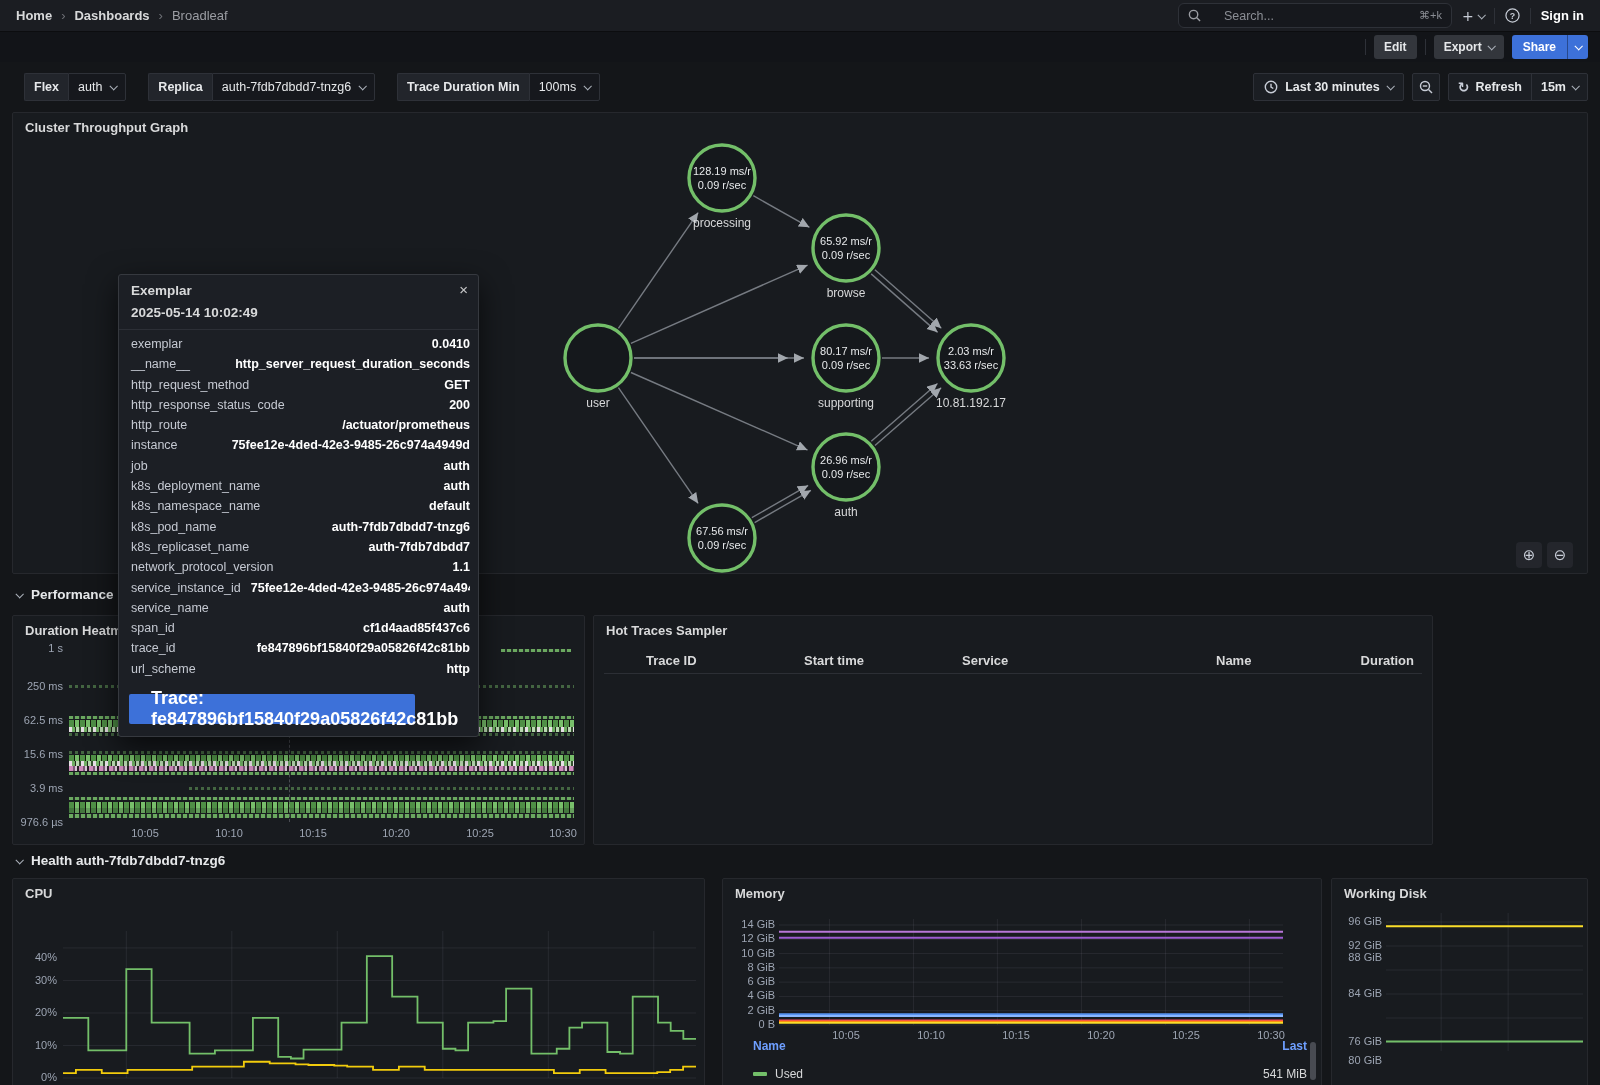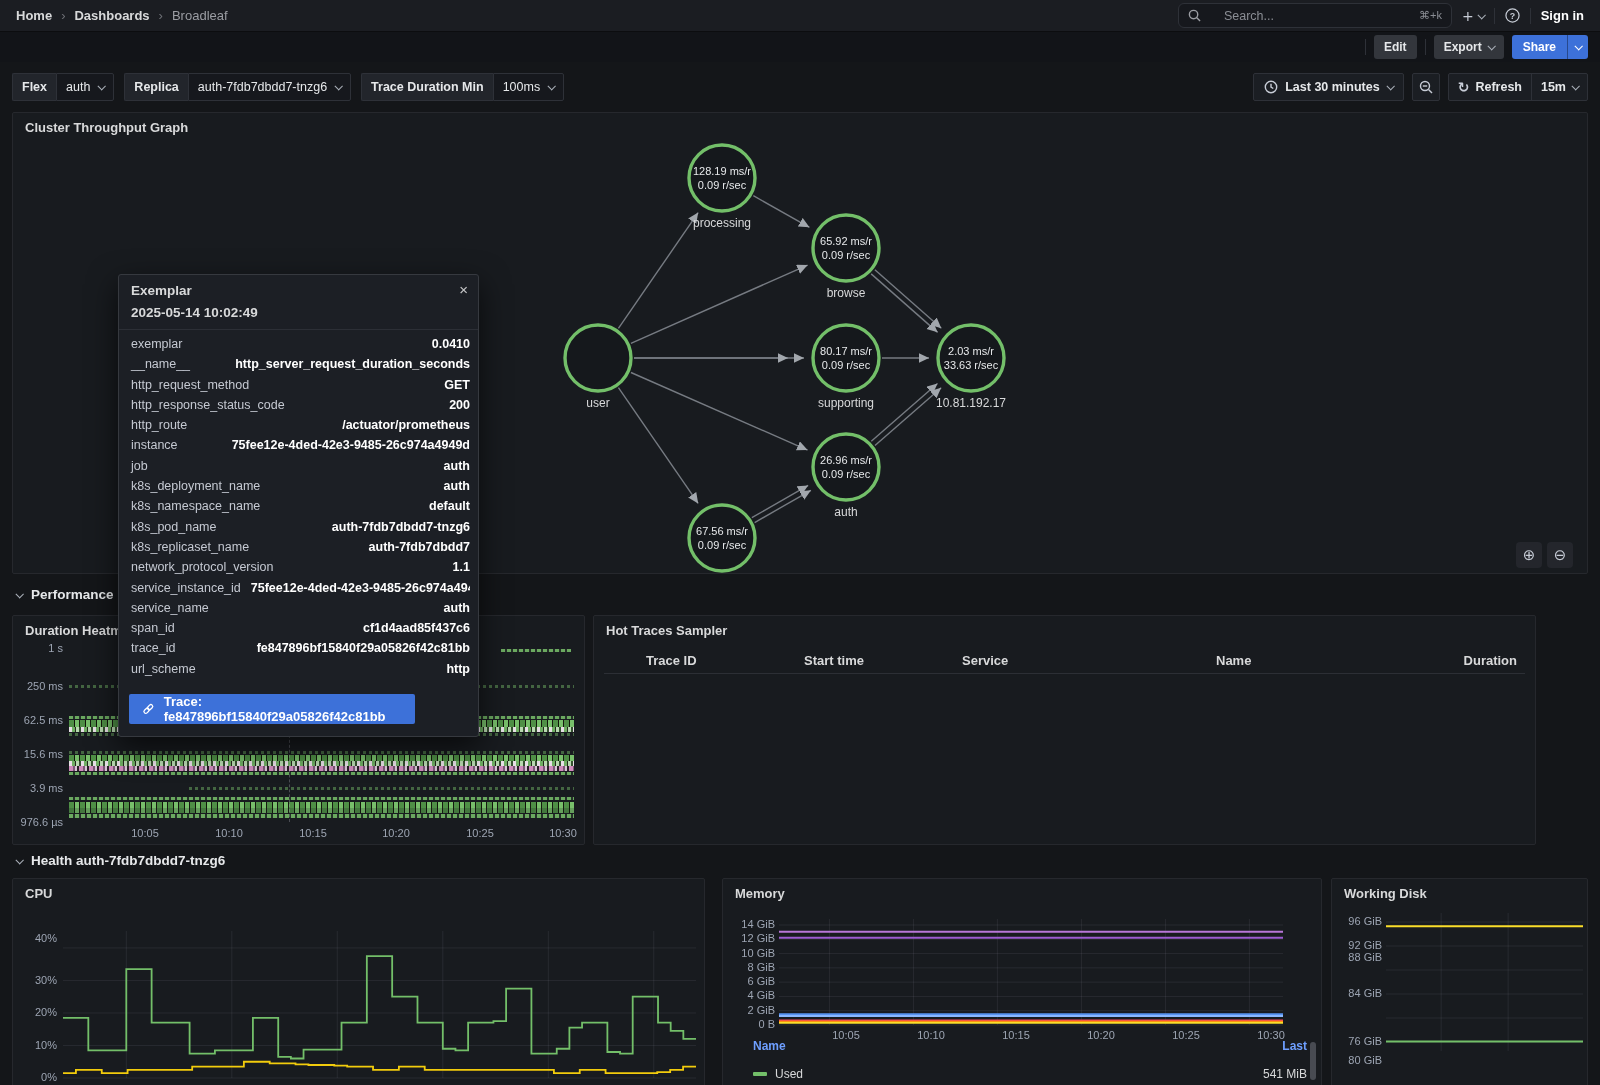--- a/index.html
+++ b/index.html
@@ -33,39 +33,39 @@
   .share .main { padding:0 11px; display:flex; align-items:center; color:#fff; font-size:12px; font-weight:600; height:24px; }
   .share .caret { border-left:1px solid rgba(0,0,0,.35); padding:0 7px; display:flex; align-items:center; }
 
   .chev { display:inline-block; width:6px; height:6px; border-right:1.5px solid #aab0b9;
           border-bottom:1.5px solid #aab0b9; transform:rotate(45deg) translateY(-1px); }
 
   
   .controls { position:absolute; left:12px; top:72px; width:1576px; height:29px; display:flex; align-items:center; }
   .vargrp { display:flex; height:28px; margin-right:10px; font-size:12.5px; }
   .var-label { display:flex; align-items:center; padding:0 9px; background:#22252b;
-               border:1px solid #2e3138; border-right:none; border-radius:2px 0 0 2px; color:#e6e8ea; font-weight:600;}
+               border:1px solid #2e3138; border-right:none; border-radius:2px 0 0 2px; color:#e6e8ea; font-weight:600;margin-left:12px;}
   .var-value { display:flex; align-items:center; gap:8px; padding:0 9px; background:#16181d;
                border:1px solid #2e3138; border-radius:0 2px 2px 0; color:#e6e8ea; cursor:pointer; }
   .controls-right { margin-left:auto; display:flex; align-items:center; gap:8px; }
   .timebtn { display:flex; align-items:center; gap:7px; height:28px; padding:0 10px;
              border:1px solid #2e3138; border-radius:2px; background:#1b1e23; color:#e6e8ea;
              font-size:12.5px; font-weight:600; cursor:pointer; }
   .sq { width:28px; justify-content:center; padding:0; }
   .refgrp { display:flex; height:28px; border:1px solid #2e3138; border-radius:2px; background:#1b1e23; }
   .refgrp > div { display:flex; align-items:center; gap:6px; padding:0 9px; color:#e6e8ea; font-size:12.5px; font-weight:600; cursor:pointer; }
   .refgrp .sep { width:1px; padding:0; background:#2e3138; }
   .icon-glyph { font-family:"DejaVu Sans",sans-serif; font-size:14px; color:#c7ccd6; line-height:1; }
 
   
   .panel { position:absolute; background:#181b1f; border:1px solid #26282d; border-radius:2px; }
   .ptitle { position:absolute; left:12px; top:7px; font-size:13px; font-weight:600; color:#d8d9da; }
   .p-throughput { left:12px; top:112px; width:1576px; height:462px; }
   .p-heatmap { left:12px; top:615px; width:573px; height:230px; }
-  .p-traces { left:593px; top:615px; width:943px; height:230px; }
+  .p-traces { left:593px; top:615px; width:840px; height:230px; }
   .p-cpu { left:12px; top:878px; width:693px; height:215px; }
   .p-memory { left:722px; top:878px; width:600px; height:215px; }
   .p-disk { left:1331px; top:878px; width:257px; height:215px; }
 
   .section-header { position:absolute; display:flex; align-items:center; gap:9px; font-size:13.5px; font-weight:700; color:#e6e8ea; cursor:pointer; }
   .sh-performance { left:16px; top:587px; }
   .sh-health { left:16px; top:853px; }
 
   
   .graph-svg { position:absolute; left:0; top:0; width:1576px; height:462px; }
@@ -116,21 +116,21 @@
   .tt-head { padding:8px 12px 9px; border-bottom:1px solid #2c2f36; position:relative; }
   .tt-title { font-size:13.5px; font-weight:600; color:#d8d9da; }
   .tt-time { font-size:13.5px; font-weight:600; color:#d8d9da; margin-top:7px; }
   .tt-close { position:absolute; right:10px; top:6px; color:rgba(255,255,255,.75); font-size:15px; cursor:pointer; }
   .tt-rows { padding:7px 8px 2px 12px; }
   .tt-row { display:flex; align-items:baseline; height:20.3px; font-size:12.5px; }
   .tt-key { color:#c5c9d2; }
   .tt-val { margin-left:auto; font-weight:700; color:#fff; text-align:right; padding-left:10px;
             overflow:hidden; white-space:nowrap; }
   .tt-btn { margin:10px 10px 12px; height:30px; width:286px; background:#3d71d9; border-radius:2px;
-            display:flex; align-items:center; gap:9px; padding:0 13px; color:#fff; font-size:13px; font-weight:700; cursor:pointer; }
+            display:flex; align-items:center; gap:9px; padding:0 13px; color:#fff; font-size:18px; font-weight:700; cursor:pointer; }
 
   svg text { font-family:"Liberation Sans","DejaVu Sans",sans-serif; }
 </style>
 </head>
 <body>
 
 <div class="stage">
 
   <header class="topnav">
     <nav style="display:flex;align-items:center;">
@@ -383,21 +383,21 @@
         <line x1="113.30000000000001" y1="52" x2="113.30000000000001" y2="199" stroke="rgba(204,204,220,0.09)" stroke-width="1"></line>
         <line x1="218.8211" y1="52" x2="218.8211" y2="199" stroke="rgba(204,204,220,0.09)" stroke-width="1"></line>
         <line x1="324.2789" y1="52" x2="324.2789" y2="199" stroke="rgba(204,204,220,0.09)" stroke-width="1"></line>
         <line x1="429.8" y1="52" x2="429.8" y2="199" stroke="rgba(204,204,220,0.09)" stroke-width="1"></line>
         <line x1="535.3211000000001" y1="52" x2="535.3211000000001" y2="199" stroke="rgba(204,204,220,0.09)" stroke-width="1"></line>
         <line x1="640.7789" y1="52" x2="640.7789" y2="199" stroke="rgba(204,204,220,0.09)" stroke-width="1"></line>
         <path d="M50,138.8340707964602L62.66,138.8340707964602L62.66,138.8340707964602L75.32,138.8340707964602L75.32,171.35619469026548L87.98,171.35619469026548L87.98,171.35619469026548L100.64,171.35619469026548L100.64,171.35619469026548L113.3,171.35619469026548L113.3,90.05088495575221L125.96000000000001,90.05088495575221L125.96000000000001,90.05088495575221L138.62,90.05088495575221L138.62,143.71238938053096L151.28,143.71238938053096L151.28,143.71238938053096L163.94,143.71238938053096L163.94,143.71238938053096L176.6,143.71238938053096L176.6,174.608407079646L189.26,174.608407079646L189.26,174.608407079646L201.92000000000002,174.608407079646L201.92000000000002,171.35619469026548L214.58,171.35619469026548L214.58,171.35619469026548L227.24,171.35619469026548L227.24,171.35619469026548L239.9,171.35619469026548L239.9,138.8340707964602L252.56,138.8340707964602L252.56,138.8340707964602L265.22,138.8340707964602L265.22,177.86061946902655L277.88,177.86061946902655L277.88,179.4867256637168L290.53999999999996,179.4867256637168L290.53999999999996,170.70575221238937L303.2,170.70575221238937L303.2,170.70575221238937L315.86,170.70575221238937L315.86,170.70575221238937L328.52,170.70575221238937L328.52,143.71238938053096L341.18,143.71238938053096L341.18,143.71238938053096L353.84000000000003,143.71238938053096L353.84000000000003,77.0420353982301L366.5,77.0420353982301L366.5,77.0420353982301L379.16,77.0420353982301L379.16,117.69469026548673L391.82,117.69469026548673L391.82,117.69469026548673L404.48,117.69469026548673L404.48,143.71238938053096L417.14,143.71238938053096L417.14,143.71238938053096L429.8,143.71238938053096L429.8,169.73008849557522L442.46,169.73008849557522L442.46,171.35619469026548L455.12,171.35619469026548L455.12,143.71238938053096L467.78000000000003,143.71238938053096L467.78000000000003,143.71238938053096L480.44,143.71238938053096L480.44,142.0862831858407L493.1,142.0862831858407L493.1,109.5641592920354L505.76,109.5641592920354L505.76,109.5641592920354L518.4200000000001,109.5641592920354L518.4200000000001,174.608407079646L531.0799999999999,174.608407079646L531.0799999999999,174.608407079646L543.74,174.608407079646L543.74,169.73008849557522L556.4,169.73008849557522L556.4,148.5907079646018L569.0600000000001,148.5907079646018L569.0600000000001,143.71238938053096L581.72,143.71238938053096L581.72,143.71238938053096L594.38,143.71238938053096L594.38,172.98230088495575L607.04,172.98230088495575L607.04,174.608407079646L619.7,174.608407079646L619.7,117.69469026548673L632.36,117.69469026548673L632.36,117.69469026548673L645.02,117.69469026548673L645.02,143.71238938053096L657.6800000000001,143.71238938053096L657.6800000000001,151.8429203539823L670.34,151.8429203539823L670.34,159.97345132743362L683,159.97345132743362" fill="none" stroke="#73bf69" stroke-width="1.8"></path>
         <path d="M50,194.1216814159292L62.91836734693878,194.1216814159292L62.91836734693878,190.86946902654867L75.83673469387756,190.86946902654867L75.83673469387756,190.86946902654867L88.75510204081633,190.86946902654867L88.75510204081633,194.1216814159292L101.6734693877551,194.1216814159292L101.6734693877551,194.1216814159292L114.59183673469389,194.1216814159292L114.59183673469389,190.86946902654867L127.51020408163265,190.86946902654867L127.51020408163265,190.86946902654867L140.42857142857144,190.86946902654867L140.42857142857144,190.86946902654867L153.3469387755102,190.86946902654867L153.3469387755102,190.86946902654867L166.26530612244898,190.86946902654867L166.26530612244898,190.86946902654867L179.18367346938777,190.86946902654867L179.18367346938777,187.61725663716814L192.10204081632654,187.61725663716814L192.10204081632654,187.61725663716814L205.0204081632653,187.61725663716814L205.0204081632653,187.61725663716814L217.9387755102041,187.61725663716814L217.9387755102041,187.61725663716814L230.85714285714286,187.61725663716814L230.85714285714286,182.73893805309734L243.77551020408166,182.73893805309734L243.77551020408166,182.73893805309734L256.6938775510204,182.73893805309734L256.6938775510204,184.3650442477876L269.61224489795916,184.3650442477876L269.61224489795916,184.3650442477876L282.53061224489795,184.3650442477876L282.53061224489795,185.34070796460176L295.44897959183675,185.34070796460176L295.44897959183675,185.99115044247787L308.36734693877554,185.99115044247787L308.36734693877554,185.99115044247787L321.2857142857143,185.99115044247787L321.2857142857143,186.641592920354L334.2040816326531,186.641592920354L334.2040816326531,187.61725663716814L347.12244897959187,187.61725663716814L347.12244897959187,187.61725663716814L360.0408163265306,187.61725663716814L360.0408163265306,190.86946902654867L372.9591836734694,190.86946902654867L372.9591836734694,190.86946902654867L385.8775510204082,190.86946902654867L385.8775510204082,187.61725663716814L398.795918367347,187.61725663716814L398.795918367347,187.61725663716814L411.7142857142857,187.61725663716814L411.7142857142857,190.86946902654867L424.6326530612245,190.86946902654867L424.6326530612245,190.86946902654867L437.5510204081633,190.86946902654867L437.5510204081633,190.86946902654867L450.46938775510205,190.86946902654867L450.46938775510205,190.86946902654867L463.38775510204084,190.86946902654867L463.38775510204084,190.86946902654867L476.30612244897964,190.86946902654867L476.30612244897964,190.86946902654867L489.2244897959184,190.86946902654867L489.2244897959184,190.86946902654867L502.14285714285717,190.86946902654867L502.14285714285717,190.86946902654867L515.0612244897959,190.86946902654867L515.0612244897959,190.86946902654867L527.9795918367347,190.86946902654867L527.9795918367347,190.86946902654867L540.8979591836735,190.86946902654867L540.8979591836735,194.1216814159292L553.8163265306123,194.1216814159292L553.8163265306123,194.1216814159292L566.7346938775511,194.1216814159292L566.7346938775511,190.86946902654867L579.6530612244899,190.86946902654867L579.6530612244899,190.86946902654867L592.5714285714286,190.86946902654867L592.5714285714286,194.1216814159292L605.4897959183673,194.1216814159292L605.4897959183673,194.1216814159292L618.4081632653061,194.1216814159292L618.4081632653061,194.1216814159292L631.3265306122449,194.1216814159292L631.3265306122449,194.1216814159292L644.2448979591837,194.1216814159292L644.2448979591837,193.14601769911505L657.1632653061225,193.14601769911505L657.1632653061225,190.86946902654867L670.0816326530612,190.86946902654867L670.0816326530612,187.61725663716814L683,187.61725663716814" fill="none" stroke="#f2cc0c" stroke-width="1.8"></path>
       </svg>
     <div class="yticks" id="cpu-y" style="left:8px; top:0; width:36px;">
-        <span class="tick" style="top: 53px; text-align: right;">40%</span>
+        <span class="tick" style="top: 72px; text-align: right;">40%</span>
         <span class="tick" style="top: 95px;">30%</span>
         <span class="tick" style="top: 127px;">20%</span>
         <span class="tick" style="top: 160px;">10%</span>
         <span class="tick" style="top: 192px;">0%</span>
       </div>
   </section>
 
   <section class="panel p-memory">
     <div class="ptitle">Memory</div>
     <svg class="chart-svg" id="mem-chart" style="width:600px;height:215px;" viewBox="0 0 600 215">

